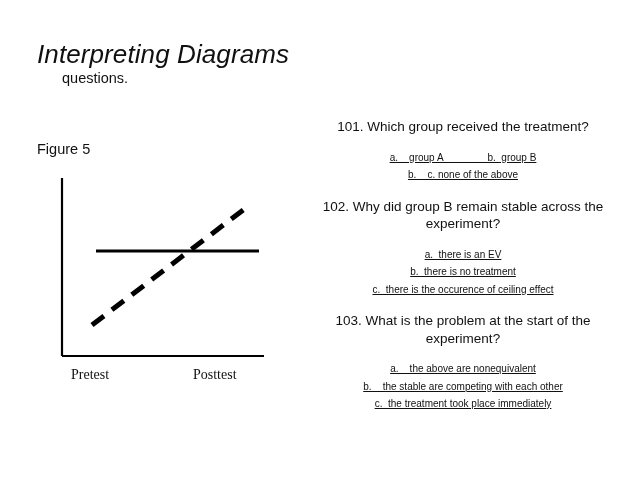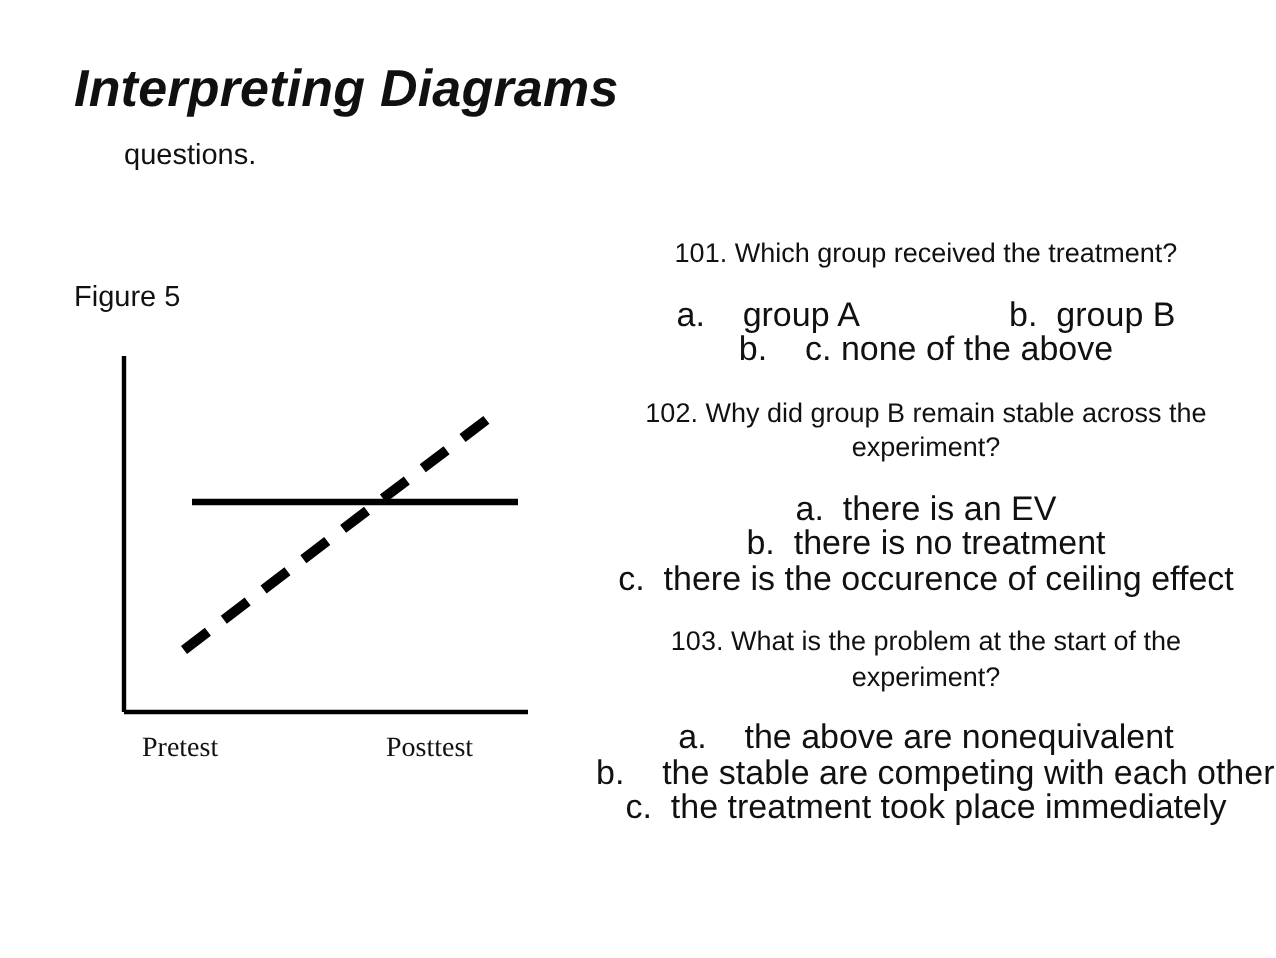--- a/index.html
+++ b/index.html
@@ -18,24 +18,24 @@
     width: 638px;
     height: 479px;
     background: #ffffff;
     overflow: hidden;
   }
 
   
   .slide-title {
     position: absolute;
     left: 37px;
-    top: 12px;
+    top: 22px;
     font-size: 26px;
     font-style: italic;
-    font-weight: bold;
+    font-weight: normal;
     letter-spacing: 0.1px;
     color: #101010;
     white-space: nowrap;
   }
 
   
   .instruction {
     position: absolute;
     left: 37px;
     top: 68px;
@@ -96,23 +96,24 @@
     text-align: center;
   }
   .q-block { margin-bottom: 14px; }
   .q-stem {
     font-size: 13.5px;
     line-height: 17.5px;
     color: #111111;
     margin-bottom: 13px;
   }
   .q-options {
-    font-size: 17px;
+    font-size: 10px;
     line-height: 17.5px;
     color: #111111;
+    text-decoration: underline;
   }
   .opt { white-space: pre; }
 
   
   .page-number {
     position: absolute;
     left: 588px;
     top: 446px;
     font-size: 11px;
     color: #aaaaaa;

